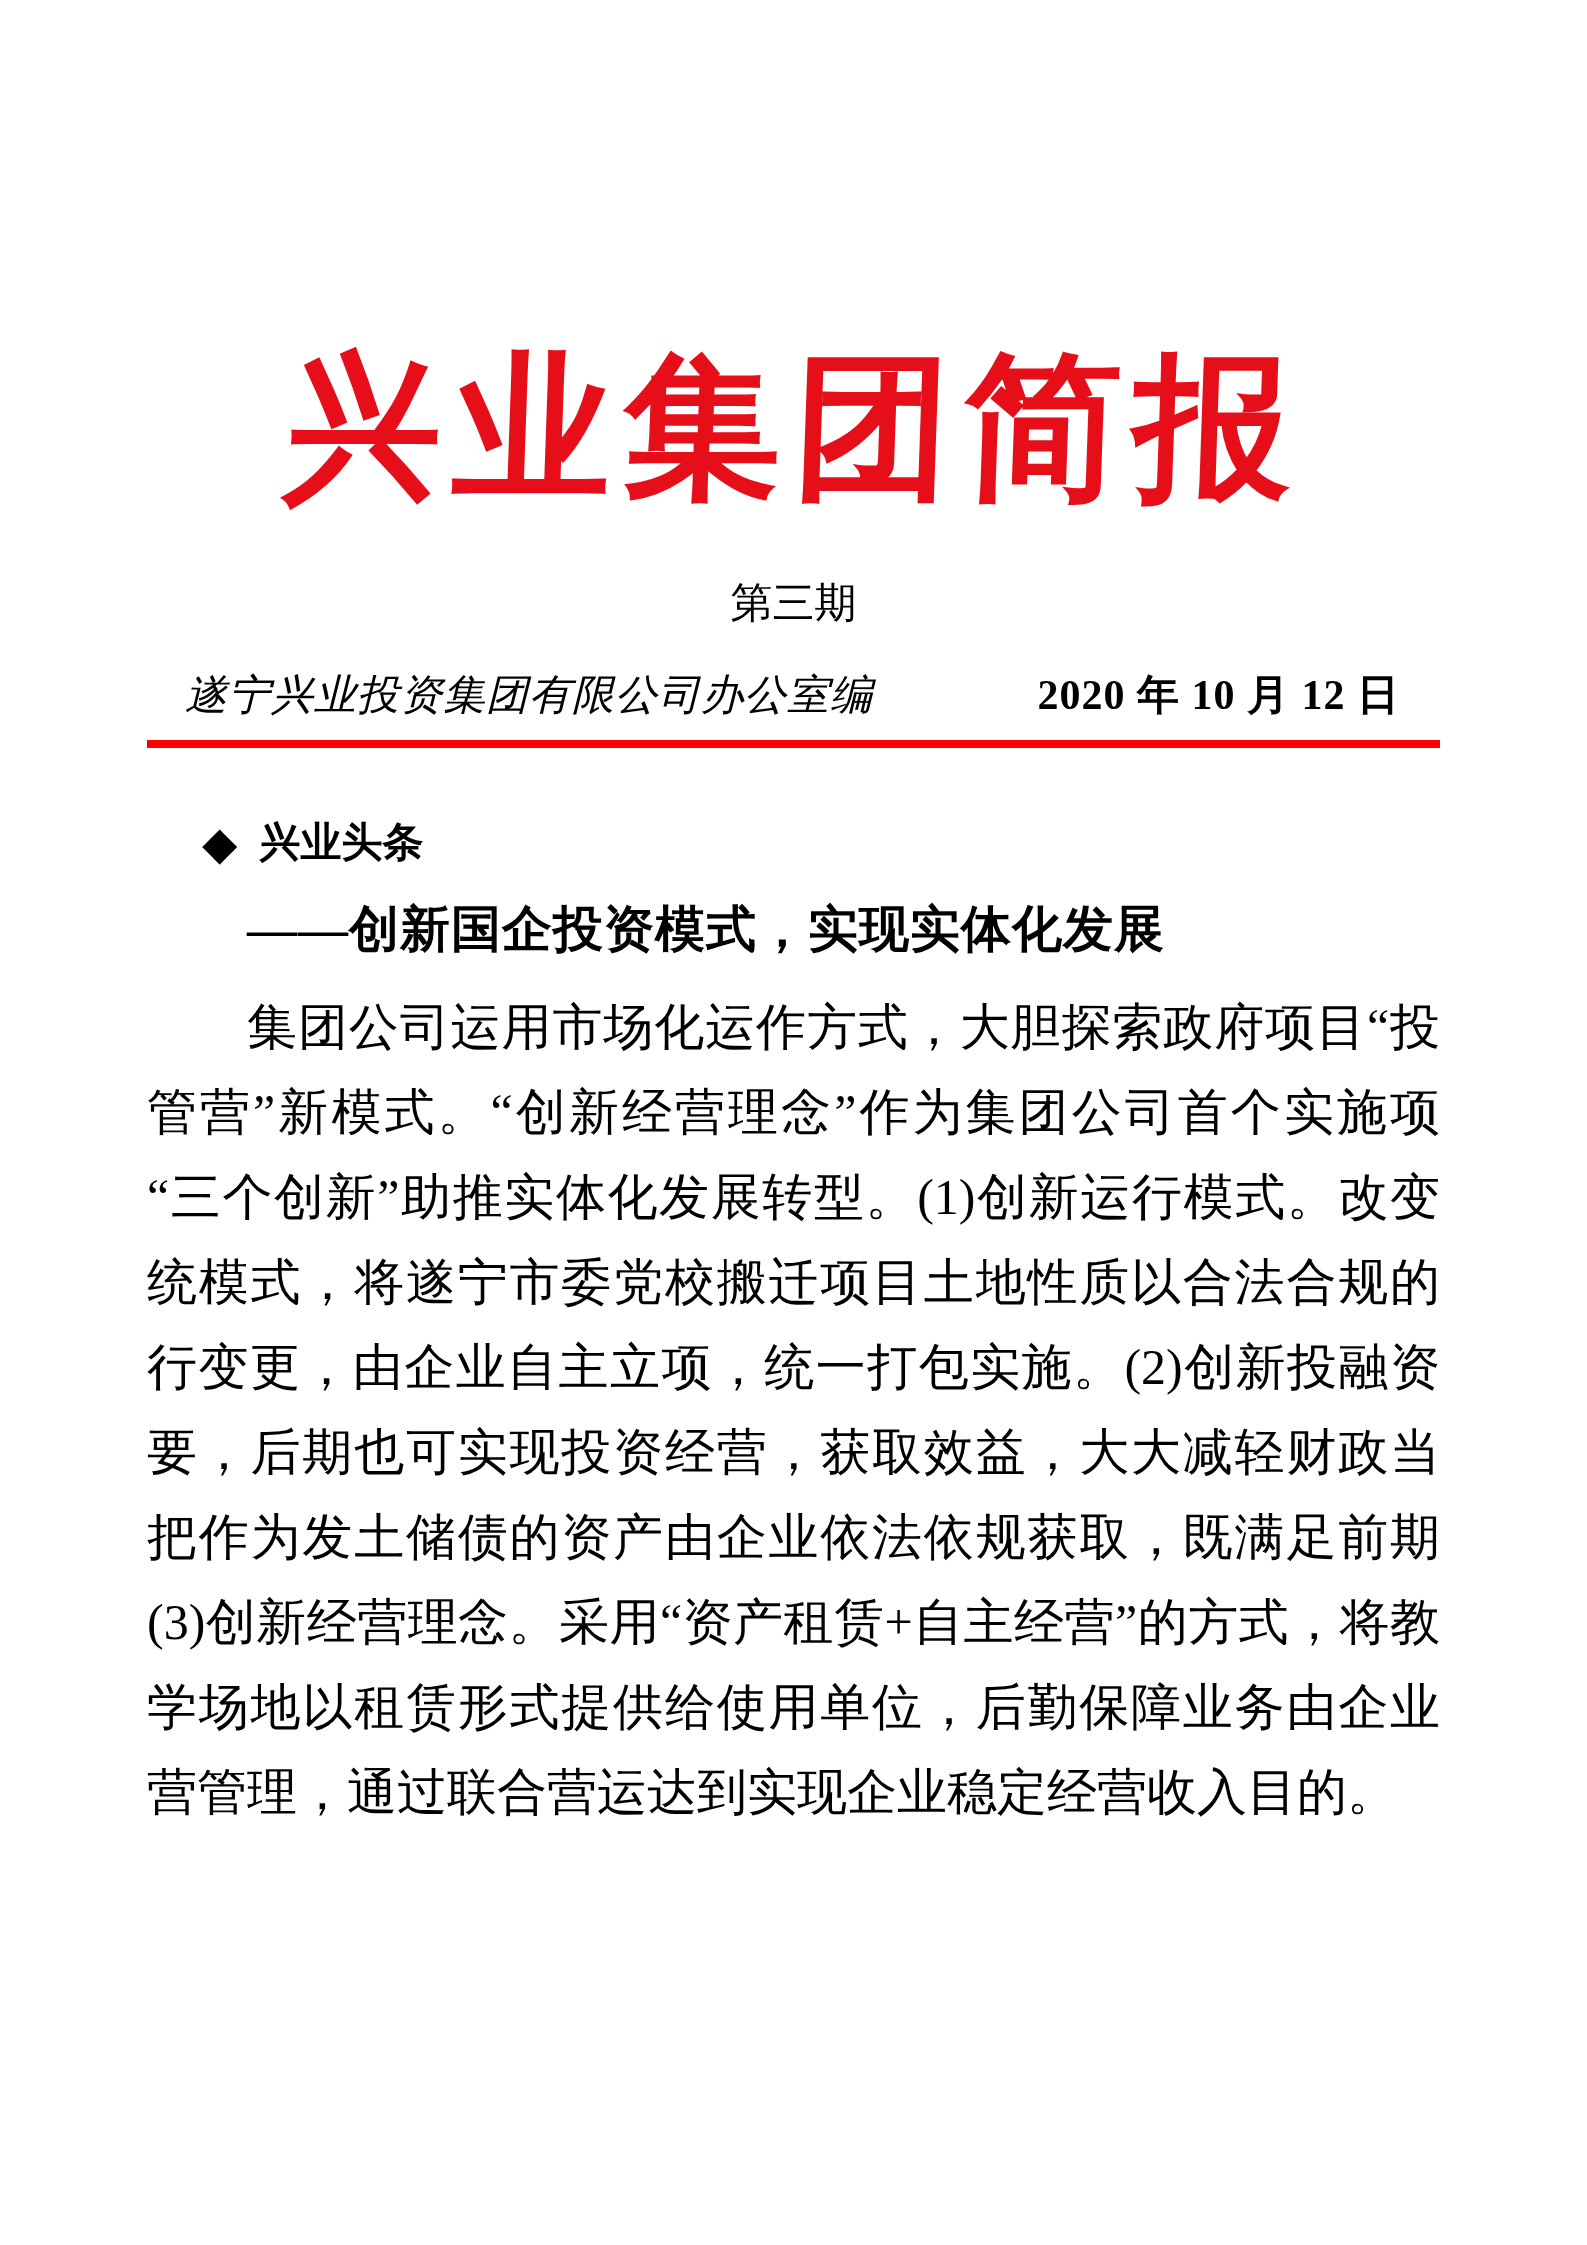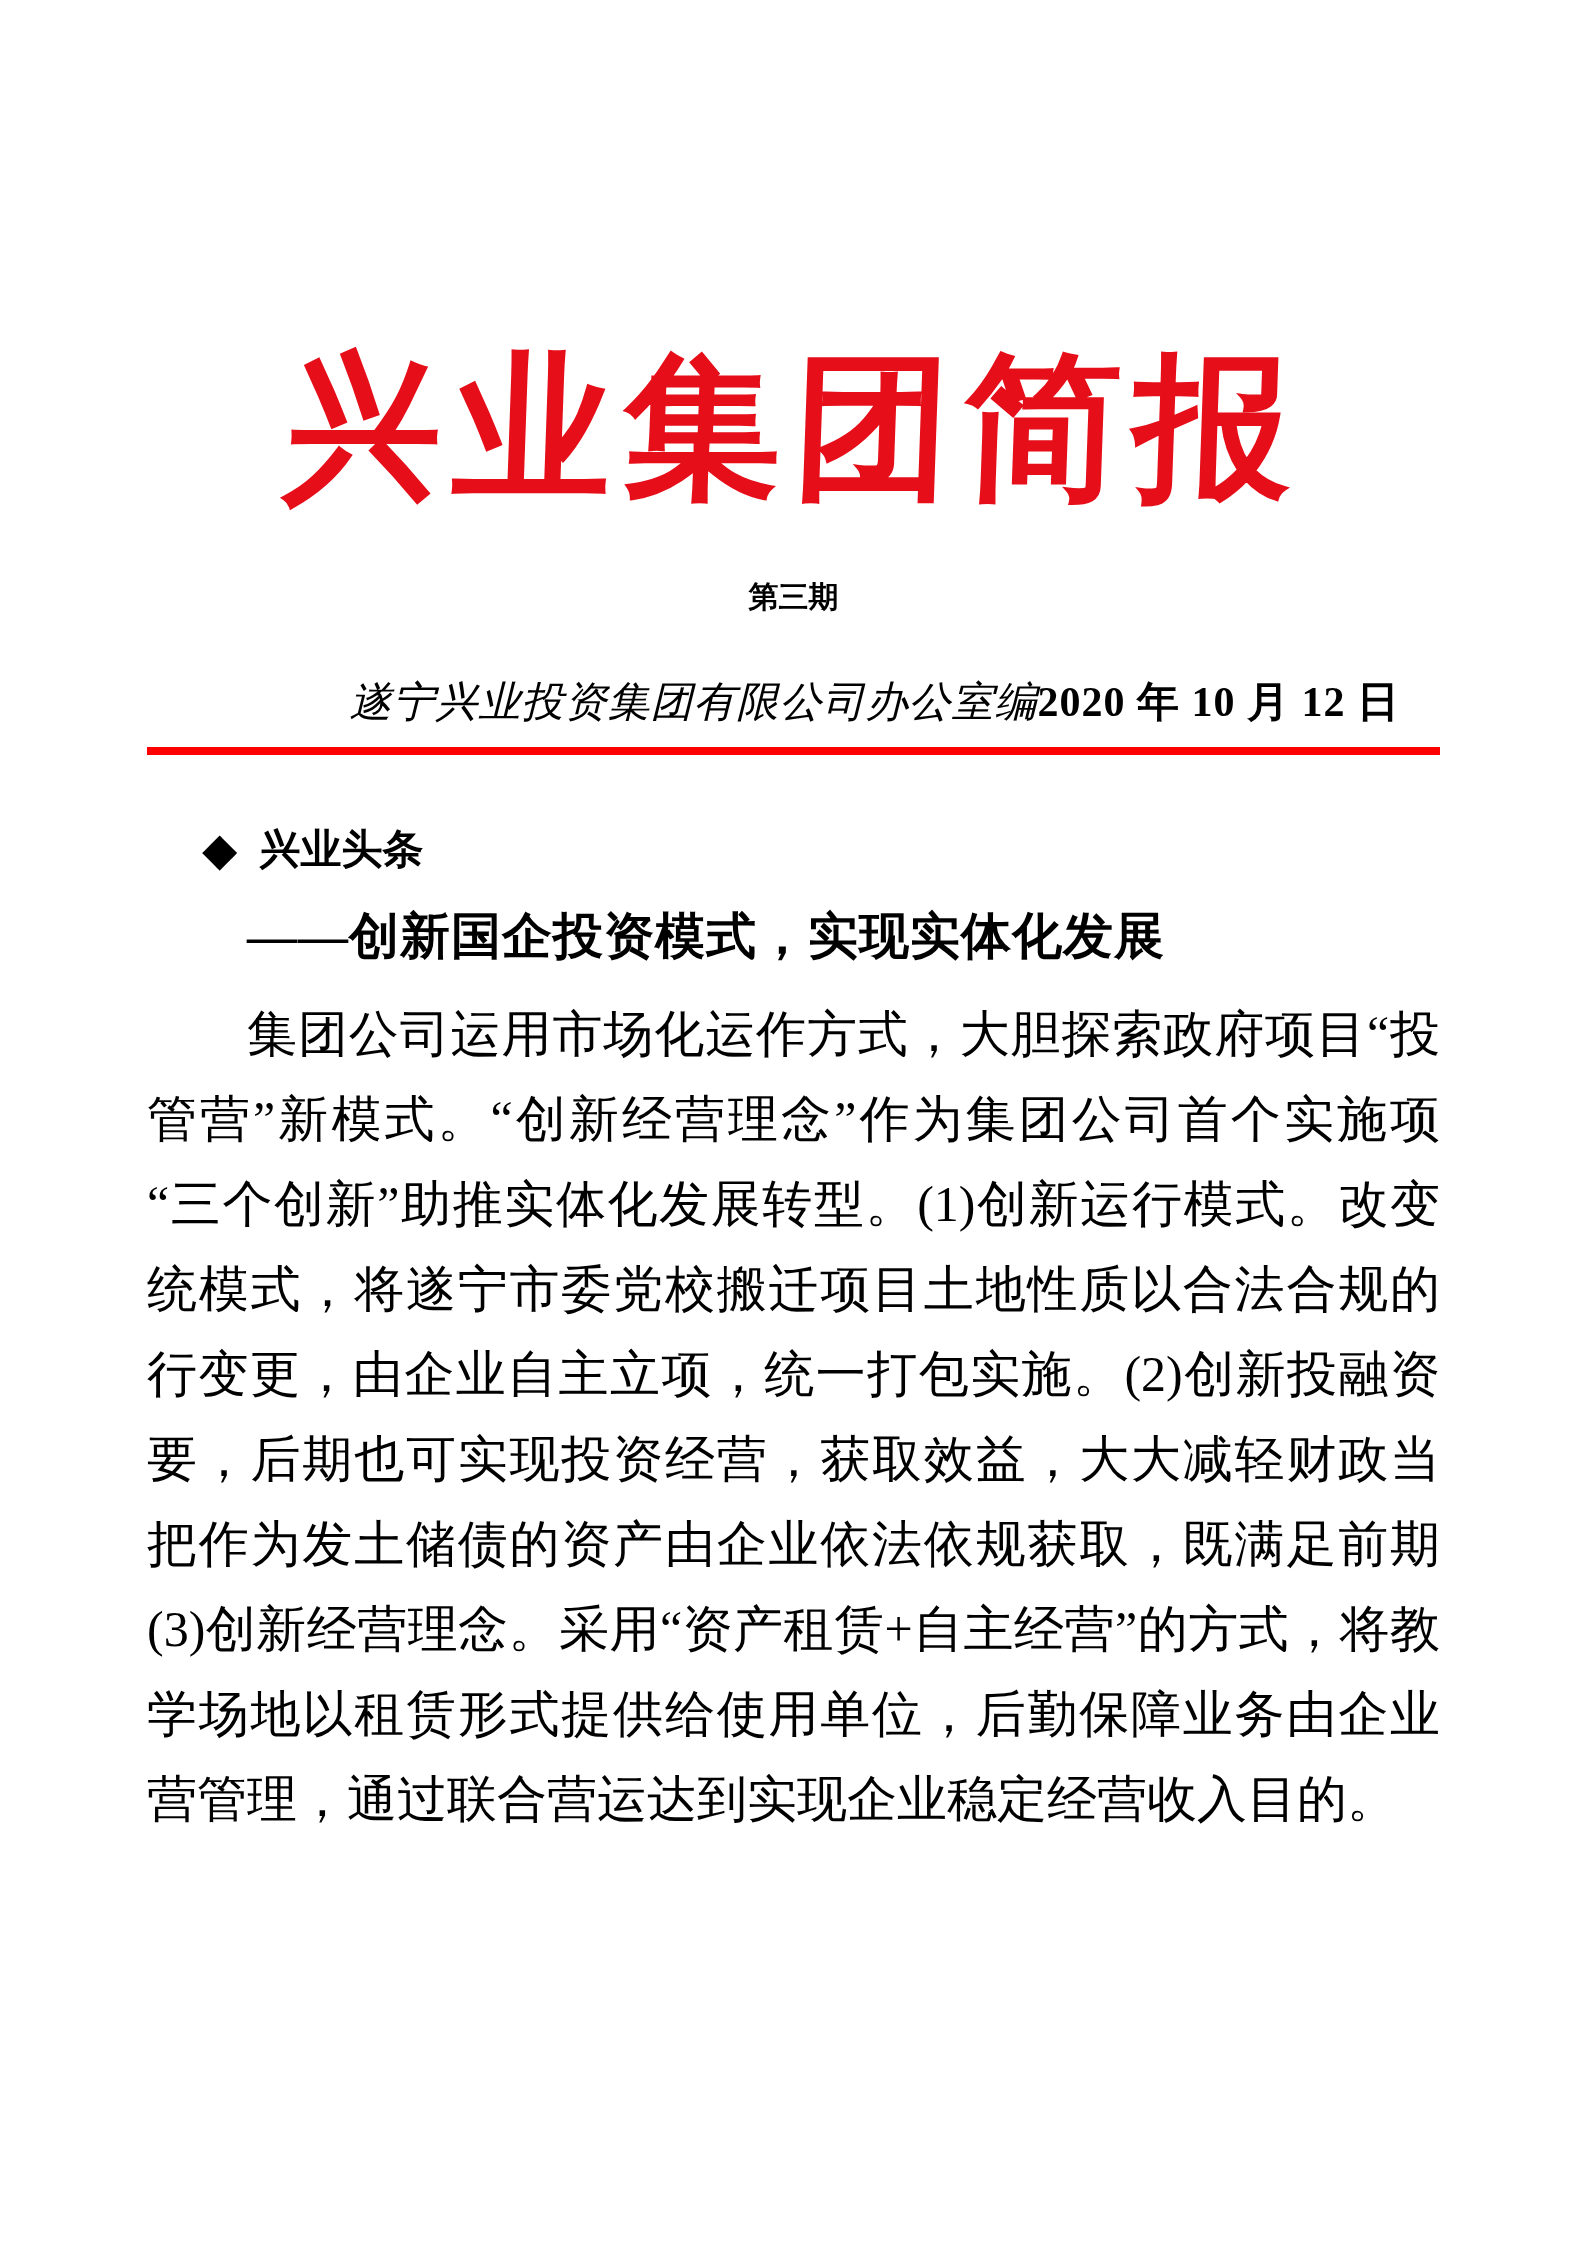--- a/index.html
+++ b/index.html
@@ -30,30 +30,29 @@
     font-weight:bold;
     letter-spacing:12px;
     font-family:"Liberation Serif","DejaVu Serif",serif;
     
     transform:skewX(-2deg);
     white-space:nowrap;
   }
   .issue{
     margin-top:52px;
     text-align:center;
-    font-size:30px;
+    font-size:42px;
     line-height:1.1;
     font-family:"Liberation Sans","DejaVu Sans",sans-serif;
     color:var(--ink);
-    font-weight:bold;
   }
   .info-row{
-    margin-top:64px;
+    margin-top:44px;
     display:flex;
-    justify-content:flex-end;
+    justify-content:space-between;
     align-items:baseline;
     padding-left:38px;
     padding-right:40px;
     font-size:42px;
     line-height:1.2;
   }
   .editor{
     font-style:italic; 
     font-family:"Liberation Serif","DejaVu Serif",serif;
     letter-spacing:1px;

